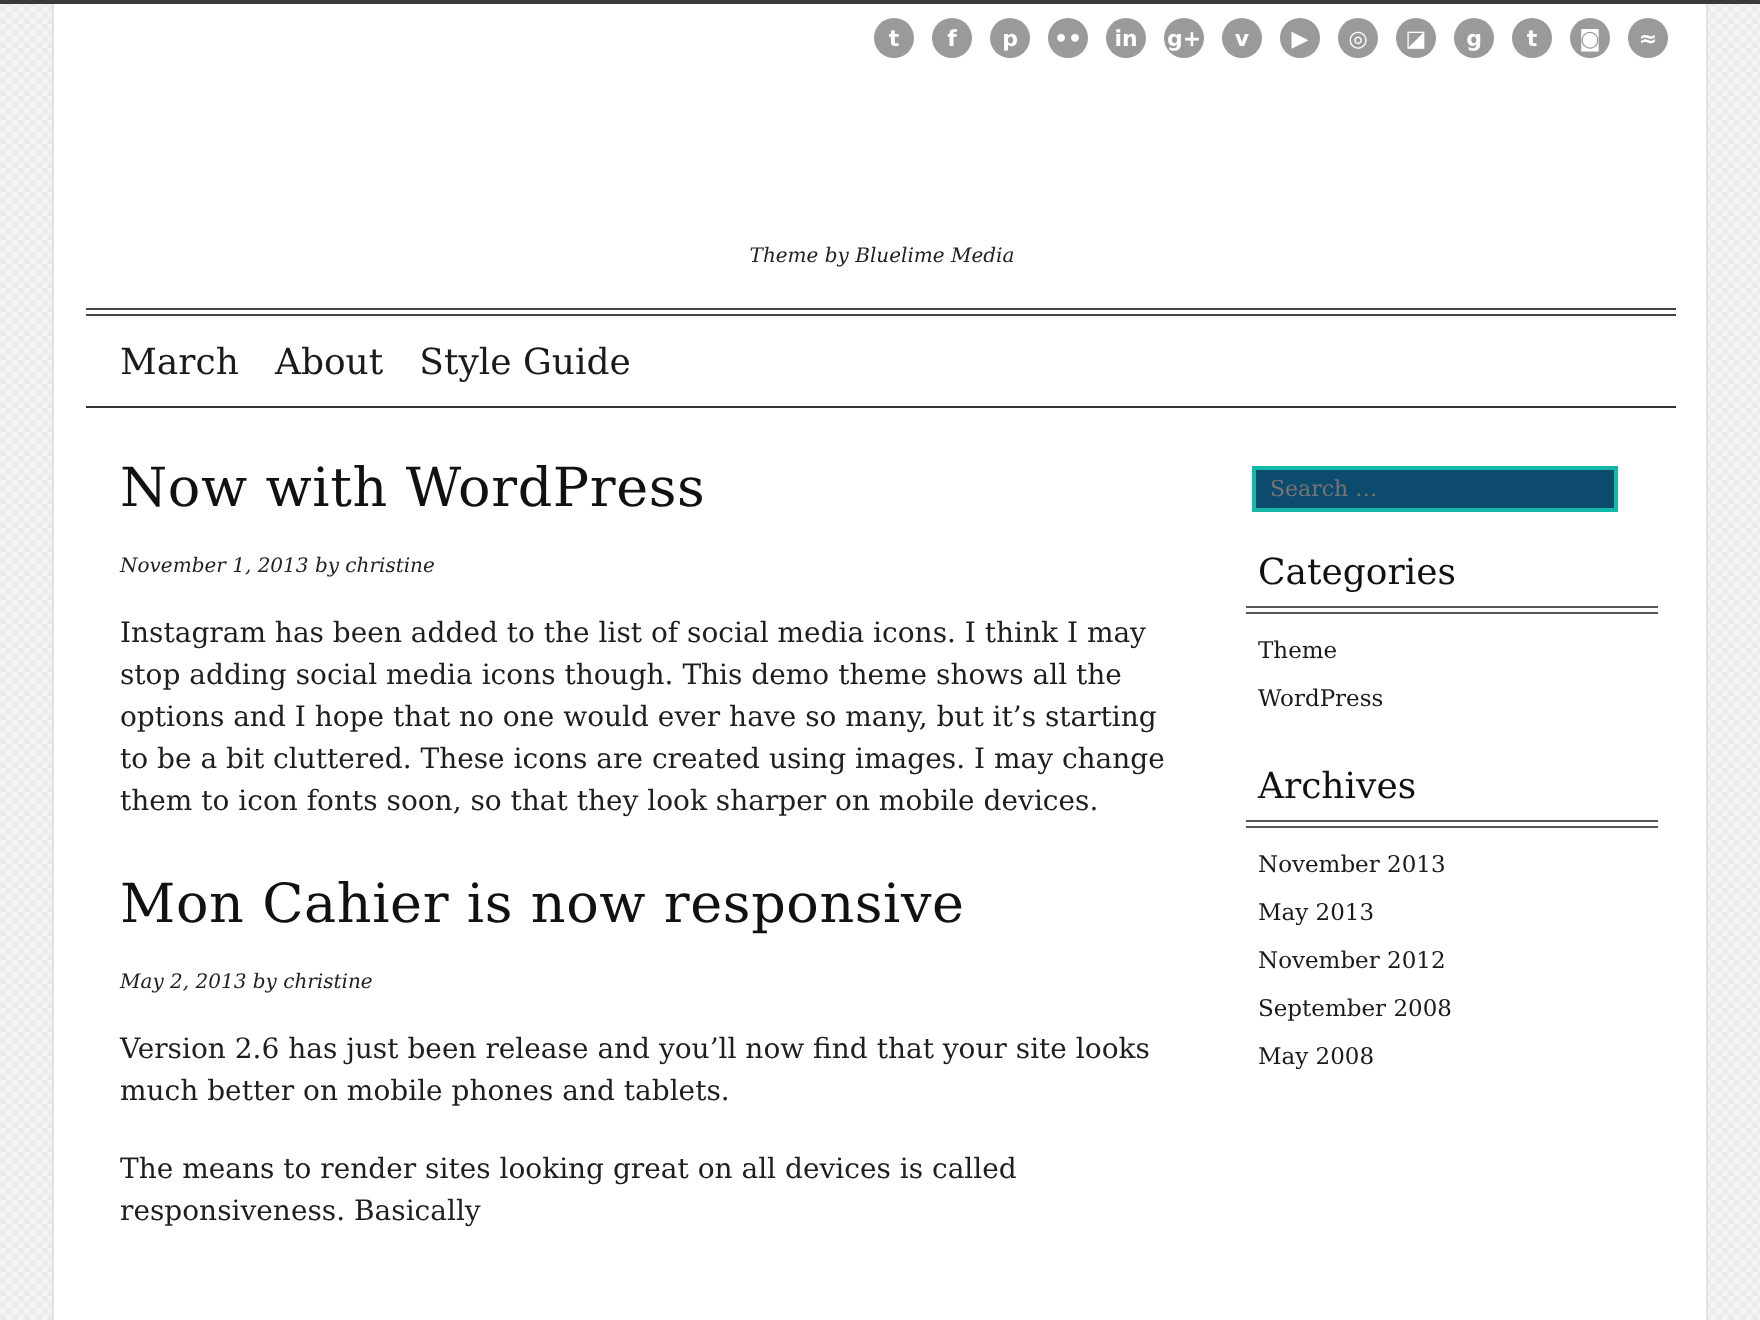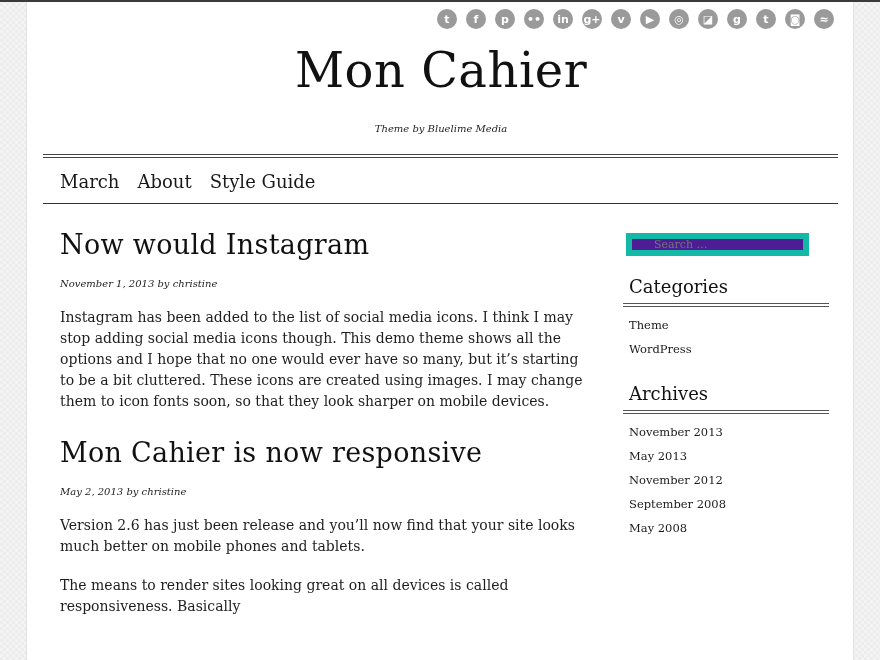--- a/index.html
+++ b/index.html
@@ -53,22 +53,22 @@
   .entry p { font-size: 14px; line-height: 21px; margin-top: 18px; color: #1e1e1e; }
   .post-footer {
     margin-top: 18px; border-top: 4px double #444; border-bottom: 1px solid #333;
     height: 41px; font-size: 10.5px; padding-top: 8px; color: #222;
   }
   .post-footer .sep { margin: 0 12px; }
   .post2 .post-title { margin-top: 25px; }
   .sidebar { position: absolute; left: 596px; top: 202px; width: 206px; }
   .search {
     margin-top: 29px; margin-left: 3px; width: 183px; height: 23px;
-    border: 6px solid #14b8a6; font-size: 11px; color: #999; padding: 4px 22px;
-    font-family: "DejaVu Serif", serif; background: #4c1d95;
+    border: 2px solid #14b8a6; font-size: 11px; color: #999; padding: 4px 7px;
+    font-family: "DejaVu Serif", serif; background: #0c4a6e;
   }
   .widget-title {
     font-size: 18px; font-weight: normal; color: #111;
     padding-left: 6px; padding-bottom: 6px;
     border-bottom: 4px double #555;
   }
   .w1 { margin-top: 20px; }
   .w2 { margin-top: 22px; }
   .widget ul { list-style: none; padding-left: 6px; }
   .widget li { font-size: 11.5px; line-height: 24px; color: #1a1a1a; }
@@ -89,34 +89,33 @@
     <a class="ic">v</a>
     <a class="ic">▶</a>
     <a class="ic">◎</a>
     <a class="ic">◪</a>
     <a class="ic">g</a>
     <a class="ic">t</a>
     <a class="ic">◙</a>
     <a class="ic">≈</a>
   </div>
 
-  <h1 class="site-title">Mon Cahier</h1>
   <div class="site-desc">Theme by Bluelime Media</div>
 
   <nav class="nav">
     <ul>
       <li>March</li>
       <li>About</li>
       <li>Style Guide</li>
     </ul>
   </nav>
 
   <main class="content">
     <article class="post1">
-      <h2 class="post-title">Now would Instagram</h2>
+      <h2 class="post-title">Now with WordPress</h2>
       <div class="meta">November 1, 2013 by christine</div>
       <div class="entry">
         <p>Instagram has been added to the list of social media icons. I think I may stop adding social media icons though. This demo theme shows all the options and I hope that no one would ever have so many, but it’s starting to be a bit cluttered. These icons are created using images. I may change them to icon fonts soon, so that they look sharper on mobile devices.</p>
       </div>
     </article>
 
     <article class="post2">
       <h2 class="post-title">Mon Cahier is now responsive</h2>
       <div class="meta">May 2, 2013 by christine</div>
       <div class="entry">

